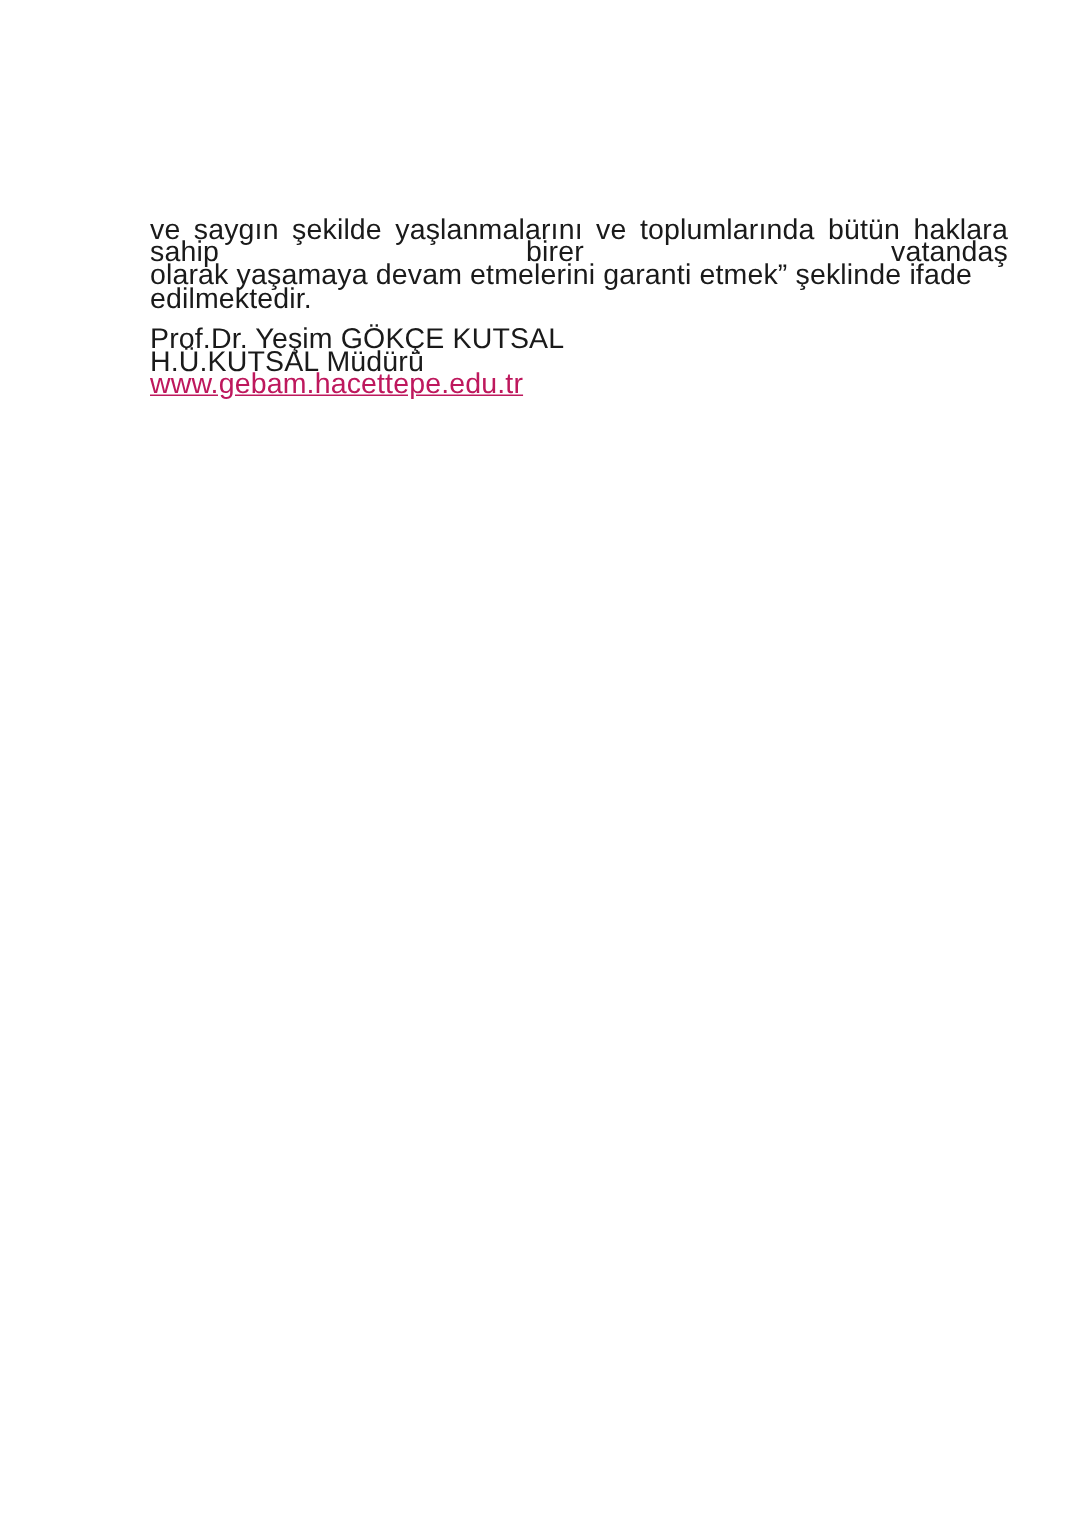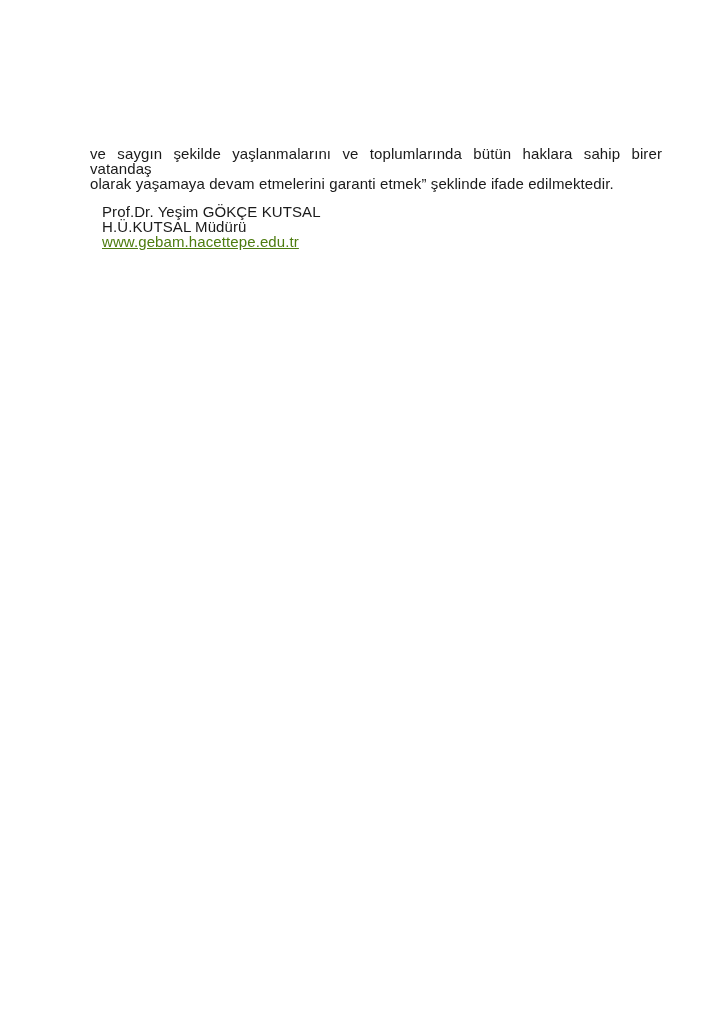--- a/index.html
+++ b/index.html
@@ -14,43 +14,43 @@
     font-family: "Liberation Sans", sans-serif;
     overflow: hidden;
   }
   .page {
     position: absolute;
     inset: 0;
     background: #ffffff;
   }
   .text-block {
     position: absolute;
-    left: 90px;
+    left: 100px;
     top: 146px;
     width: 572px;
-    font-size: 15px;
+    font-size: 19px;
     line-height: 15.2px;
     color: #1a1a1a;
     letter-spacing: 0.1px;
   }
   .para-1 { margin: 0 0 12px 0; }
   .para-2 { margin: 0 0 10px 0; }
-  .signature { margin: 12px; }
+  .signature { margin: 0; }
   .ln {
     min-height: 15.2px;
   }
   .jst {
     text-align: justify;
     text-align-last: justify;
   }
   .ind {
     padding-left: 60px;
   }
   .link {
-    color: #4d7c0f;
+    color: #be185d;
     text-decoration: underline;
     cursor: pointer;
   }
 </style>
 </head>
 <body>
 
 <div class="page">
   <div class="text-block">
 

